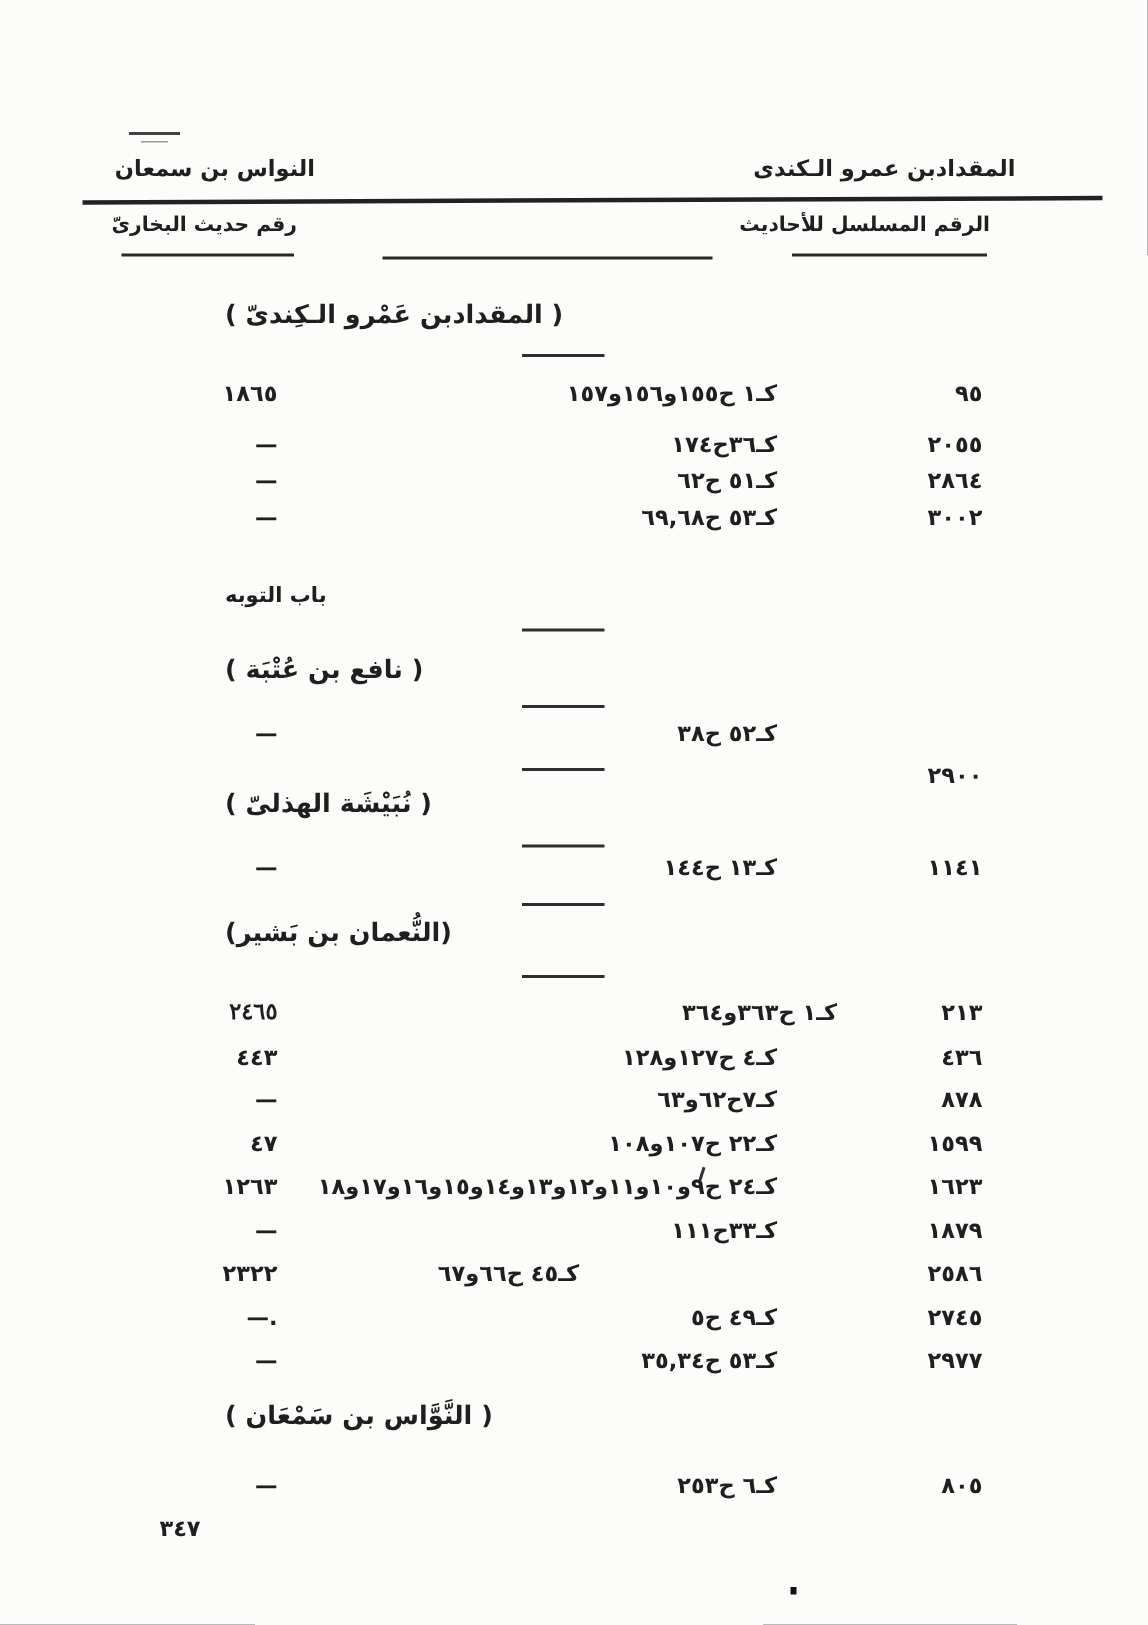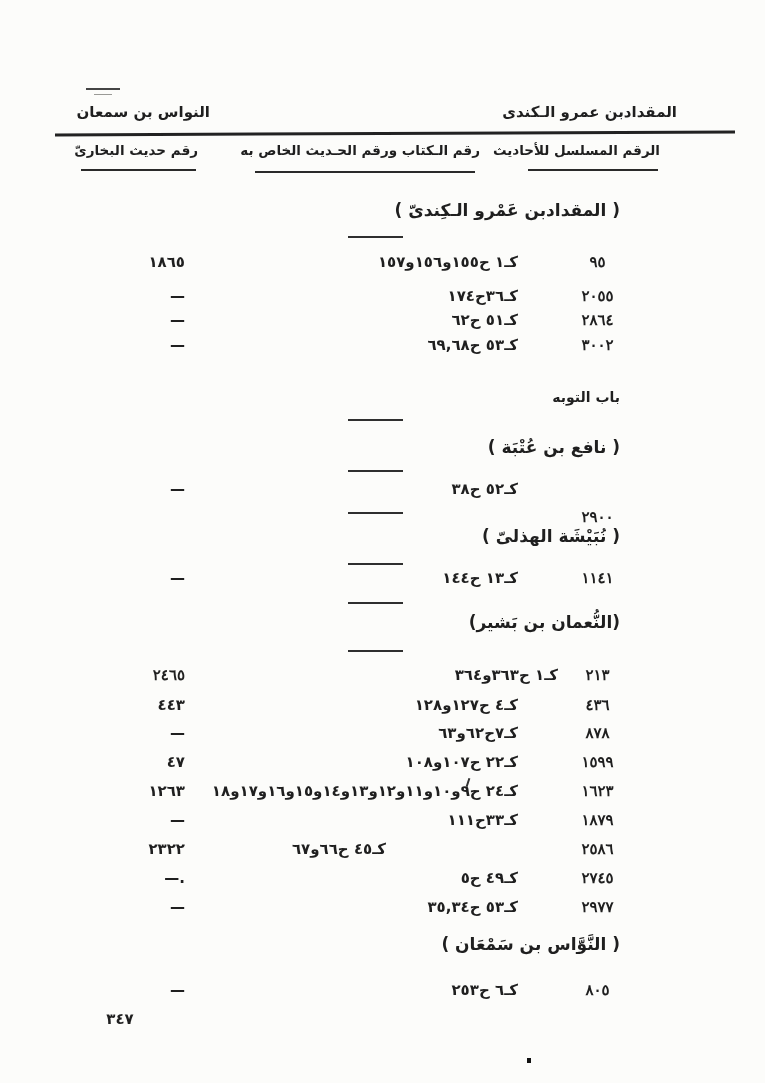--- a/index.html
+++ b/index.html
@@ -12,49 +12,48 @@
     font-family:"DejaVu Sans", sans-serif;
     color:#1f1f1f;
     direction:rtl;
   }
   .abs{position:absolute;}
   .head{font-size:15px;font-weight:bold;white-space:nowrap;}
   .colhead{font-size:13.5px;font-weight:bold;white-space:nowrap;text-align:center;}
   .rule-main{position:absolute;left:55px;top:132px;width:680px;height:3px;background:#222;transform:rotate(-0.25deg);}
   .underline{position:absolute;height:2px;background:#2a2a2a;}
   .sep-rule{position:absolute;left:348px;width:55px;height:2px;background:#2f2f2f;}
-  .sec-title{position:absolute;left:150px;width:470px;text-align:right;font-weight:bold;white-space:nowrap;direction:rtl;}
+  .sec-title{position:absolute;left:150px;width:470px;text-align:left;font-weight:bold;white-space:nowrap;direction:rtl;}
   .row-cell{position:absolute;height:22px;line-height:22px;font-size:15px;font-weight:bold;white-space:nowrap;}
   .cell-serial{left:540px;width:115px;text-align:left;direction:ltr;}
   .cell-mid{left:160px;width:358px;text-align:left;direction:rtl;}
   .cell-buk{left:80px;width:105px;text-align:left;direction:ltr;}
   
   .cell-serial,.cell-mid,.cell-buk{text-align:right;}
-  .cell-serial{text-align:center;font-family:Liberation Serif, serif;}
+  .cell-serial{text-align:right;}
   .margin-dash1{position:absolute;left:86px;top:88px;width:34px;height:2px;background:#444;}
   .margin-dash2{position:absolute;left:94px;top:94px;width:18px;height:1px;background:#9a9a96;}
   .page-num{position:absolute;left:80px;top:1010px;width:80px;text-align:center;font-size:15px;font-weight:bold;}
   .ink-dot{position:absolute;left:527px;top:1058px;width:4px;height:5px;background:#111;}
   .scan-tick{position:absolute;left:467px;top:778px;width:2px;height:9px;background:#333;transform:rotate(18deg);}
 </style>
 </head>
 <body>
 
 <div class="page">
 
   <div class="margin-dash1"></div>
   <div class="margin-dash2"></div>
 
   <div class="abs head" style="left:517px;top:103px;width:160px;text-align:left;">المقدادبن عمرو الـكندى</div>
   <div class="abs head" style="left:100px;top:103px;width:110px;text-align:center;">النواس بن سمعان</div>
 
   <div class="rule-main"></div>
 
   <div class="abs colhead" style="left:525px;top:142px;width:135px;">الرقم المسلسل للأحاديث</div>
-  <div class="abs colhead" style="left:250px;top:142px;width:230px;">رقم الـكتاب ورقم الحـديث الخاص به</div>
   <div class="abs colhead" style="left:80px;top:142px;width:118px;">رقم حديث البخارىّ</div>
 
   <div class="underline" style="left:528px;top:169px;width:130px;"></div>
   <div class="underline" style="left:255px;top:171px;width:220px;"></div>
   <div class="underline" style="left:81px;top:169px;width:115px;"></div>
 
   <div id="content">
       <div class="sec-title" style="top: 200px; font-size: 17px;">( المقدادبن عَمْرو الـكِندىّ )</div>
       <div class="sep-rule" style="top: 236px;"></div>
       <div class="row-cell cell-serial" dir="ltr" style="top: 251px;">٩٥</div>

